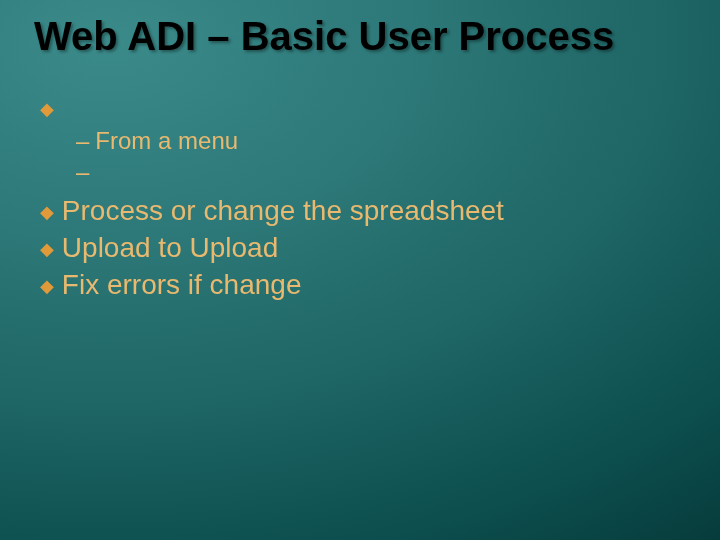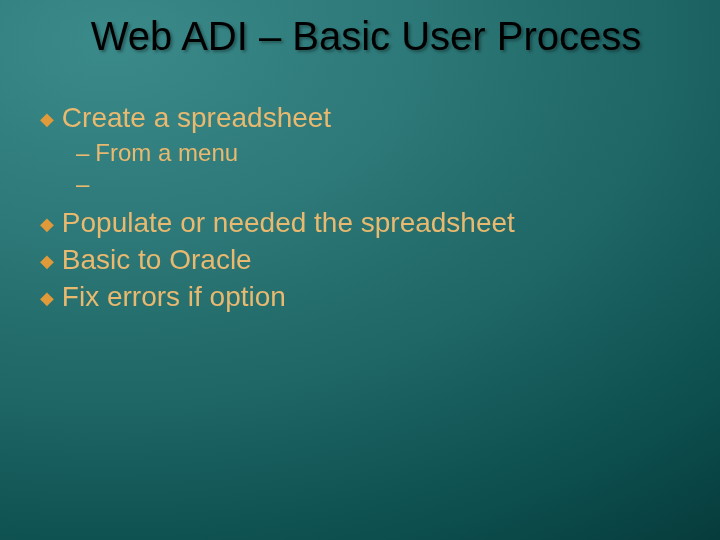--- a/index.html
+++ b/index.html
@@ -23,24 +23,23 @@
     box-sizing: border-box;
   }
   .title {
     position: absolute;
     top: 14px;
     left: 34px;
     right: 22px;
     font-family: Arial, Helvetica, sans-serif;
     font-size: 40px;
     color: #000000;
-    font-weight: normal;
+    font-weight: bold;
     text-shadow: 2px 2px 3px rgba(0,0,0,0.35);
     letter-spacing: 0px;
-    text-align: center;
   }
   .body {
     position: absolute;
     top: 100px;
     left: 40px;
     right: 30px;
   }
   .bullet-l1 {
     display: flex;
     align-items: baseline;
@@ -77,43 +76,42 @@
 <body>
 
 <div class="slide">
 
   <div class="title">Web ADI – Basic User Process</div>
 
   <div class="body">
 
     <div class="bullet-l1">
       <span class="mk">◆</span>
-      <span>Create a spreadsheet</span>
     </div>
 
     <div class="bullet-l2">
       <span class="mk">–</span>
       <span>From a menu</span>
     </div>
 
     <div class="bullet-l2">
       <span class="mk">–</span>
     </div>
 
     <div class="gap"></div>
 
     <div class="bullet-l1">
       <span class="mk">◆</span>
-      <span>Populate or needed the spreadsheet</span>
+      <span>Process or change the spreadsheet</span>
     </div>
 
     <div class="bullet-l1">
       <span class="mk">◆</span>
-      <span>Basic to Oracle</span>
+      <span>Upload to Upload</span>
     </div>
 
     <div class="bullet-l1">
       <span class="mk">◆</span>
-      <span>Fix errors if option</span>
+      <span>Fix errors if change</span>
     </div>
 
   </div>
 </div>
 
 </body></html>

